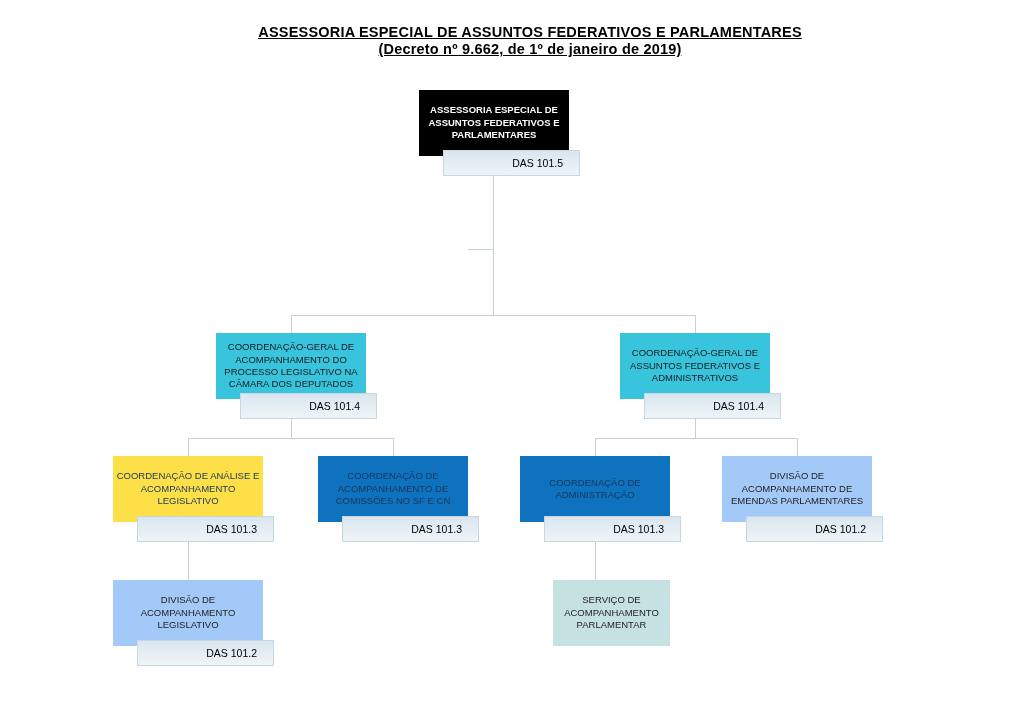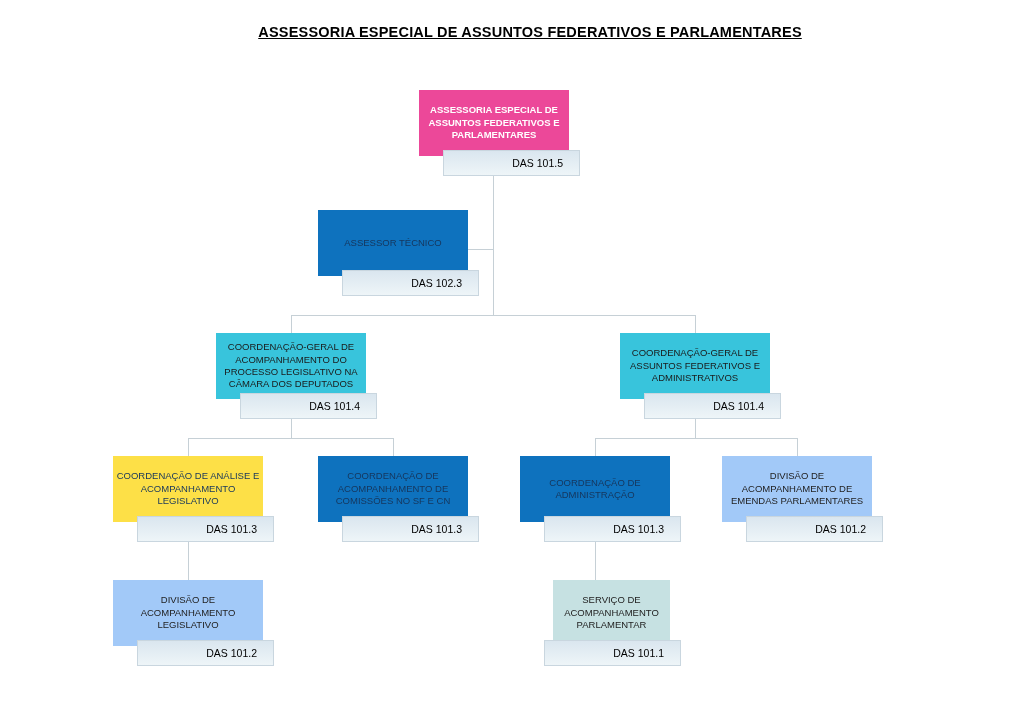--- a/index.html
+++ b/index.html
@@ -37,20 +37,21 @@
     padding-right:16px;font-size:10.5px;color:#000;
   }
 </style>
 </head>
 <body>
 
 <div id="canvas">
 
   <div class="title-wrap">
     <div class="title-line">ASSESSORIA ESPECIAL DE ASSUNTOS FEDERATIVOS E PARLAMENTARES</div>
+    <div class="title-line">(Decreto nº 9.662, de 1º de janeiro de 2019)</div>
   </div>
 
   <div class="vline" style="left:493px;top:164px;height:151px"></div>
   <div class="hline" style="left:291px;top:315px;width:405px"></div>
   <div class="vline" style="left:291px;top:315px;height:19px"></div>
   <div class="vline" style="left:695px;top:315px;height:19px"></div>
   <div class="hline" style="left:468px;top:249px;width:25px"></div>
 
   <div class="vline" style="left:291px;top:407px;height:31px"></div>
   <div class="hline" style="left:188px;top:438px;width:205px"></div>
@@ -59,34 +60,28 @@
 
   <div class="vline" style="left:695px;top:407px;height:31px"></div>
   <div class="hline" style="left:595px;top:438px;width:202px"></div>
   <div class="vline" style="left:595px;top:438px;height:19px"></div>
   <div class="vline" style="left:797px;top:438px;height:19px"></div>
 
   <div class="vline" style="left:188px;top:530px;height:51px"></div>
   <div class="vline" style="left:595px;top:530px;height:51px"></div>
 
   <div class="node bold" style="left:419px;top:90px">
-    <div class="node-label" style="background: #ec4899; color: rgb(255, 255, 255);">ASSESSORIA ESPECIAL DE
+    <div class="node-label" style="background: #000000; color: rgb(255, 255, 255);">ASSESSORIA ESPECIAL DE
 ASSUNTOS FEDERATIVOS E
 PARLAMENTARES</div>
     <div class="das-tag">
       <span>DAS 101.5</span>
     </div>
   </div>
 
-  <div class="node" style="left:318px;top:210px">
-    <div class="node-label" style="background: rgb(14, 114, 190); color: rgb(22, 54, 92);">ASSESSOR TÉCNICO</div>
-    <div class="das-tag">
-      <span>DAS 102.3</span>
-    </div>
-  </div>
 
   <div class="node" style="left:216px;top:333px">
     <div class="node-label" style="background: rgb(56, 196, 220); color: rgb(26, 26, 26);">COORDENAÇÃO-GERAL DE
 ACOMPANHAMENTO DO
 PROCESSO LEGISLATIVO NA
 CÂMARA DOS DEPUTADOS</div>
     <div class="das-tag">
       <span>DAS 101.4</span>
     </div>
   </div>
@@ -141,18 +136,15 @@
 LEGISLATIVO</div>
     <div class="das-tag">
       <span>DAS 101.2</span>
     </div>
   </div>
 
   <div class="node" style="left:520px;top:580px">
     <div class="node-label" style="background: rgb(198, 225, 226); color: rgb(34, 34, 34); margin-left: 33px;">SERVIÇO DE
 ACOMPANHAMENTO
 PARLAMENTAR</div>
-    <div class="das-tag">
-      <span>DAS 101.1</span>
-    </div>
   </div>
 
 </div>
 
 </body></html>

